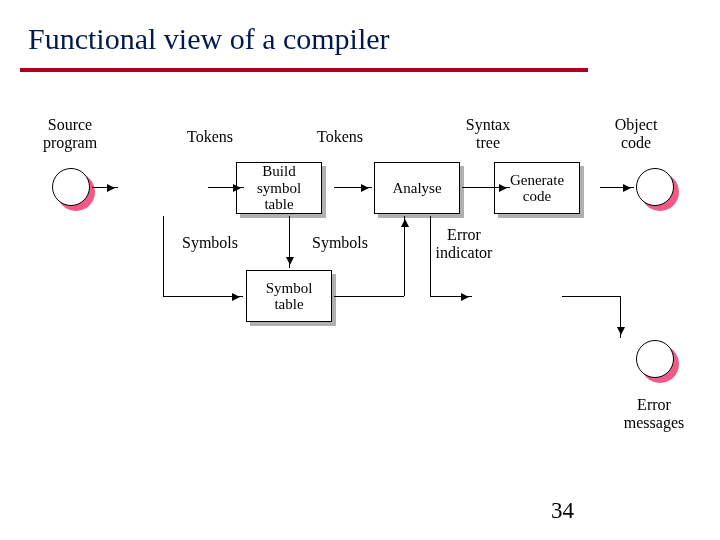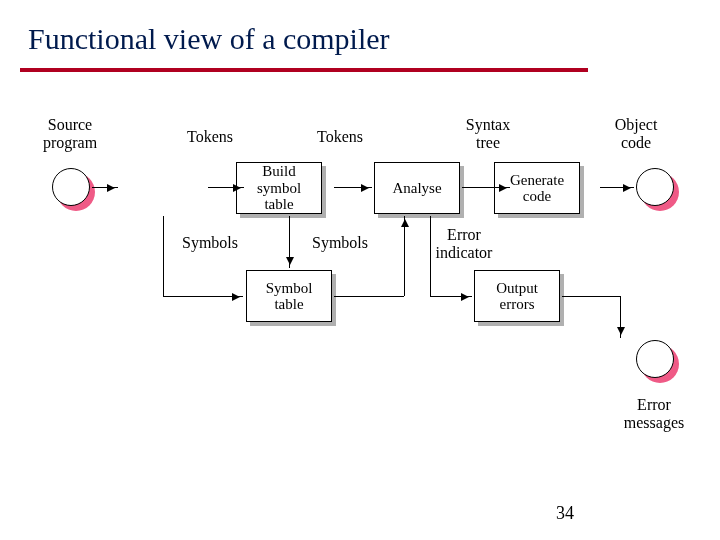--- a/index.html
+++ b/index.html
@@ -1,19 +1,19 @@
 <!DOCTYPE html>
 <html><head>
 <meta charset="utf-8">
 <style>
   html,body{margin:0;padding:0;width:720px;height:540px;background:#fff;font-family:"Times New Roman",Times,serif;color:#000}
   .slide{position:relative;width:608px;height:540px}
   .title{position:absolute;left:28px;top:22px;font-size:30px;color:#001a4d}
   .rule{position:absolute;left:20px;right:20px;top:68px;height:4px;background:#b00020}
-  .page-num{position:absolute;right:34px;bottom:16px;font-size:18px}
+  .page-num{position:absolute;right:34px;bottom:16px;font-size:23px}
   
   .diagram{position:absolute;left:0;top:110px;width:720px;height:320px}
   .lab{position:absolute;font-size:16px;text-align:center;line-height:1.1;width:80px}
   
   .pbox{position:absolute;width:86px;height:52px;text-align:center;font-size:15px;line-height:1.1;display:flex;align-items:center;justify-content:center}
   .pbox .shadow{position:absolute;inset:0;left:4px;top:4px;width:86px;height:52px;background:#b0b0b0}
   .pbox .face{position:absolute;inset:0;width:86px;height:52px;background:#fff;border:1px solid #000;display:flex;align-items:center;justify-content:center;padding:2px;box-sizing:border-box}
   
   .store{position:absolute;width:38px;height:38px}
   .store .blob{position:absolute;left:5px;top:5px;width:38px;height:38px;border-radius:50%;background:#ef5a86}
@@ -75,24 +75,20 @@
 
   <div class="lab" style="left:170px;top:124px">Symbols</div>
   <div class="lab" style="left:300px;top:124px">Symbols</div>
   <div class="lab" style="left:424px;top:116px">Error<br>indicator</div>
   <div class="lab" style="left:614px;top:286px">Error<br>messages</div>
 
   <div class="pbox" style="left:246px;top:160px">
     <div class="shadow"></div>
         <div class="face">Symbol<br>table</div>
   </div>
-  <div class="pbox" style="left:474px;top:160px">
-    <div class="shadow"></div>
-        <div class="face">Output<br>errors</div>
-  </div>
 
   <div class="seg" style="left:163px;top:106px;width:1px;height:80px"></div>
   <div class="arr" style="left:163px;top:186px;width:80px"></div>
 
   <div class="arr v" style="left:289px;top:106px;height:52px"></div>
 
   <div class="seg" style="left:334px;top:186px;width:70px;height:1px"></div>
   <div class="arr v vu" style="left:404px;top:106px;height:80px"></div>
 
   <div class="seg" style="left:430px;top:106px;width:1px;height:80px"></div>

